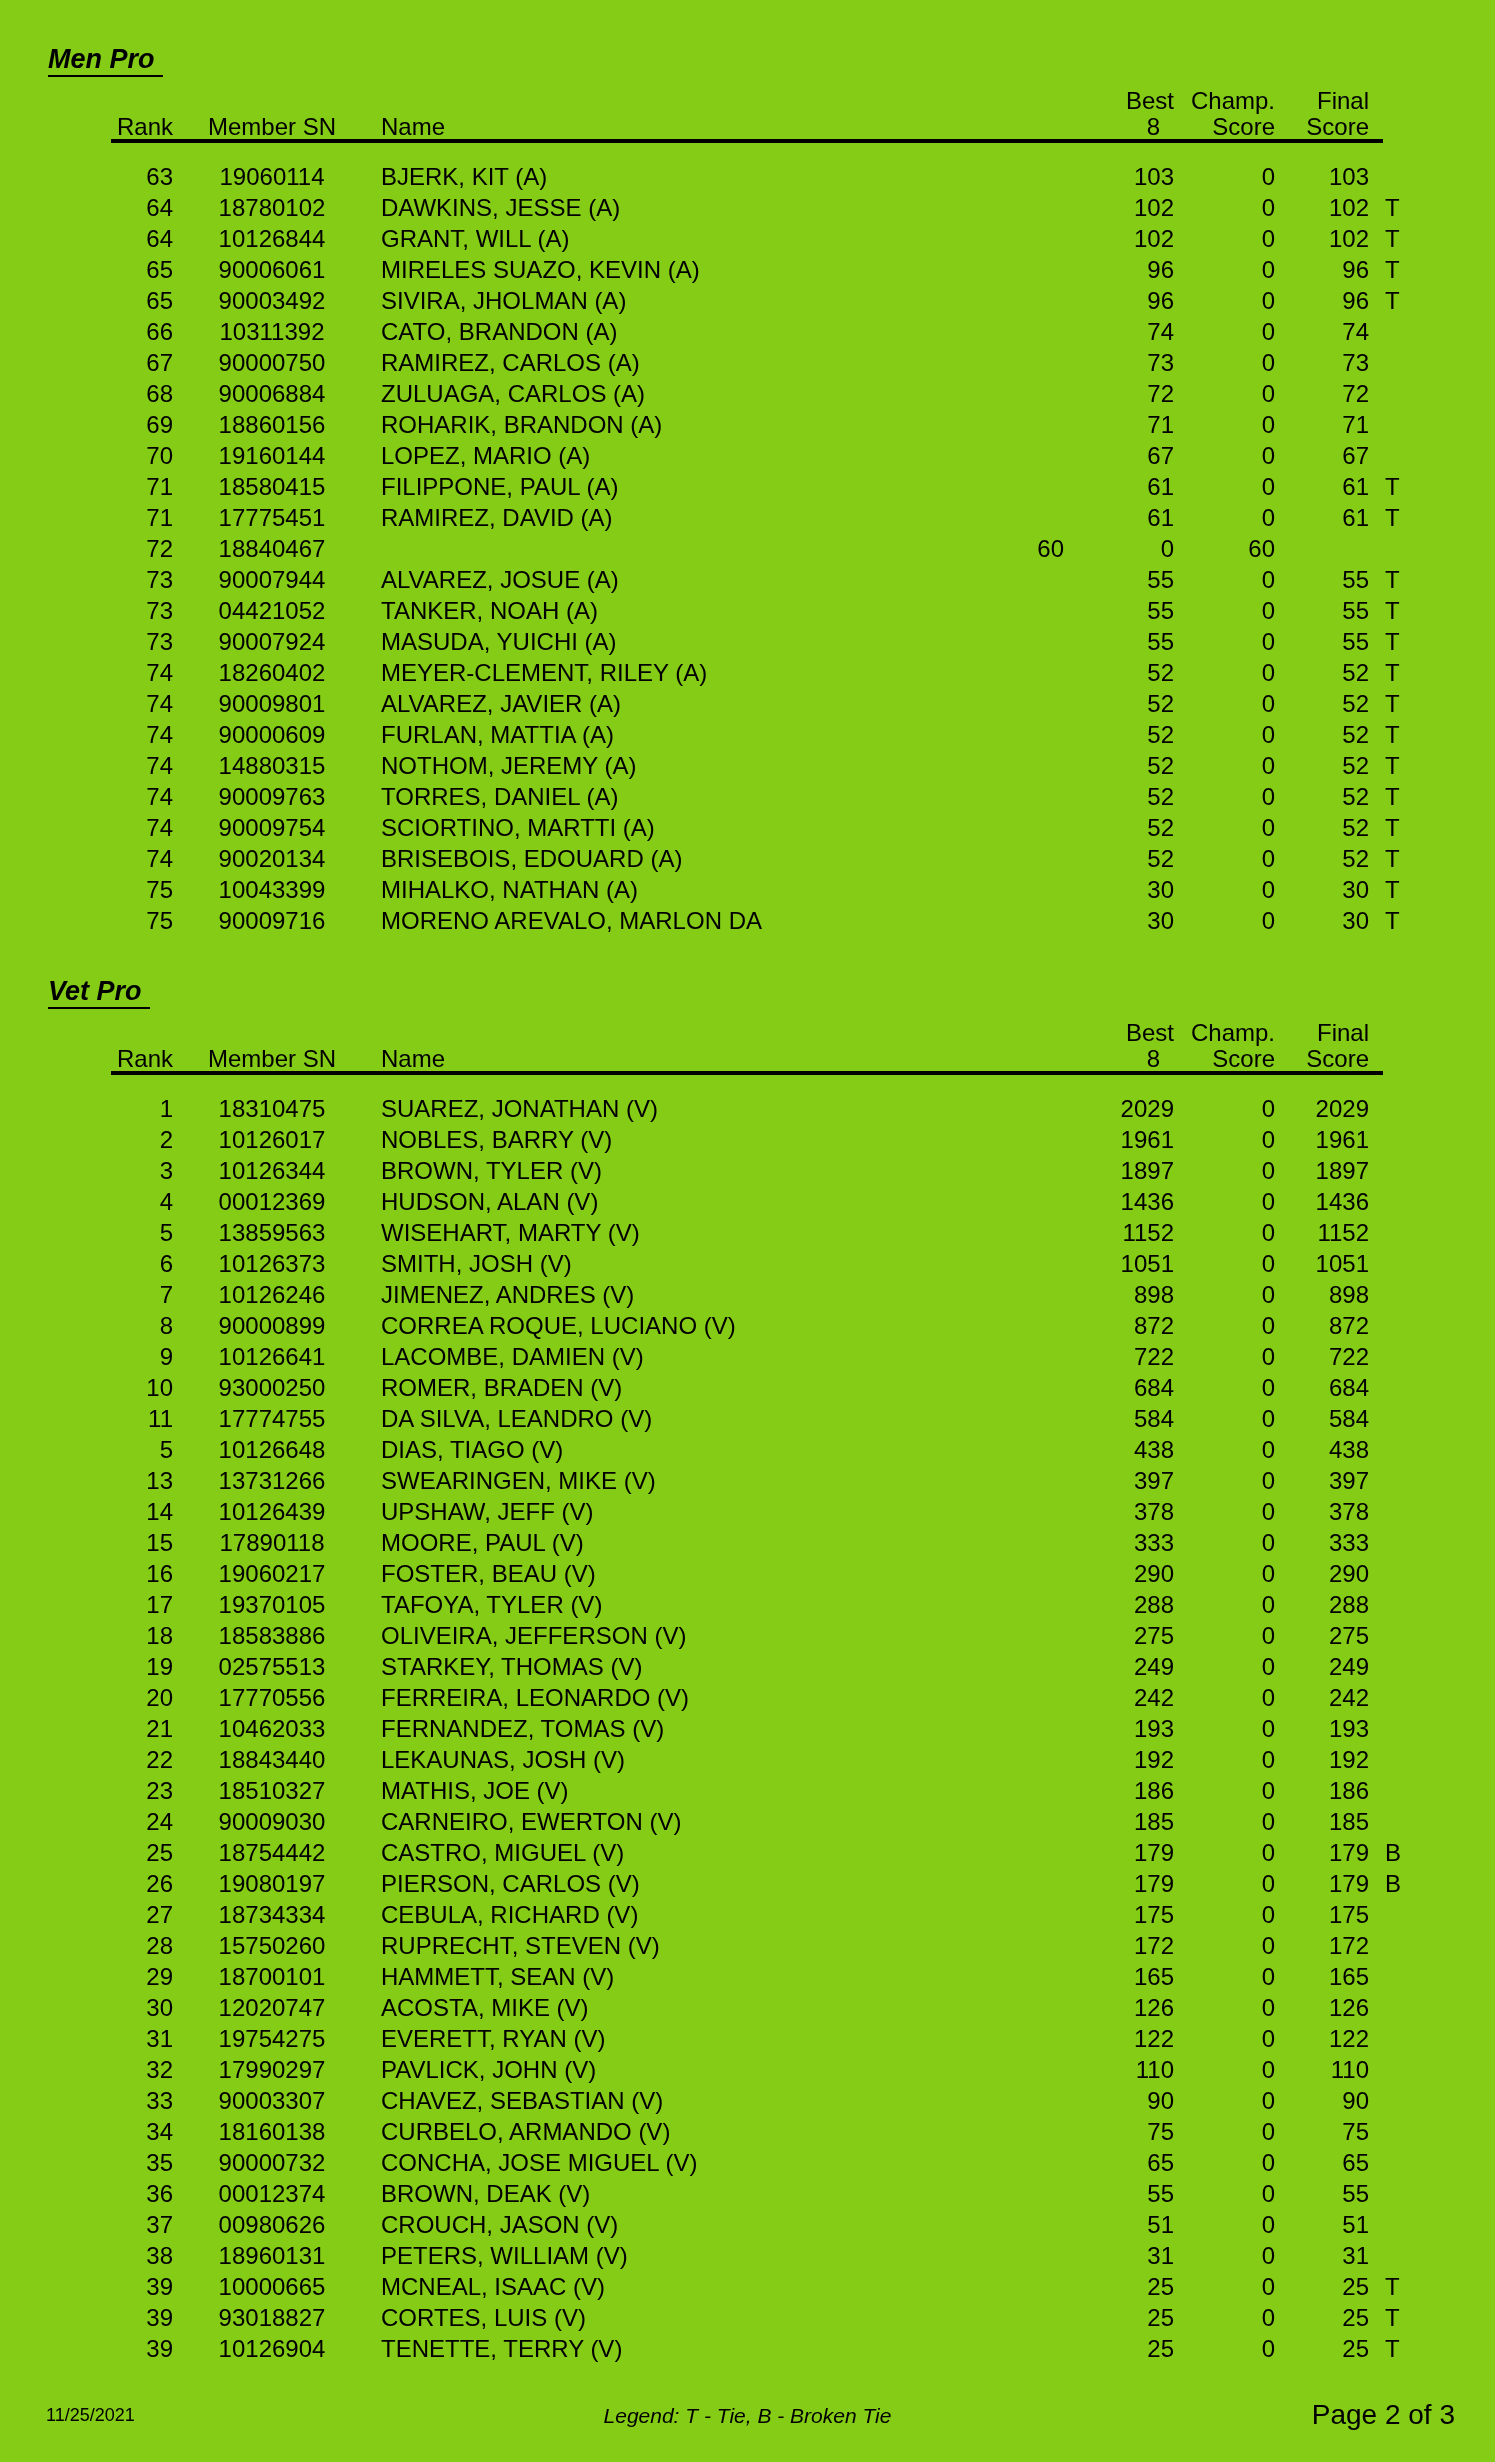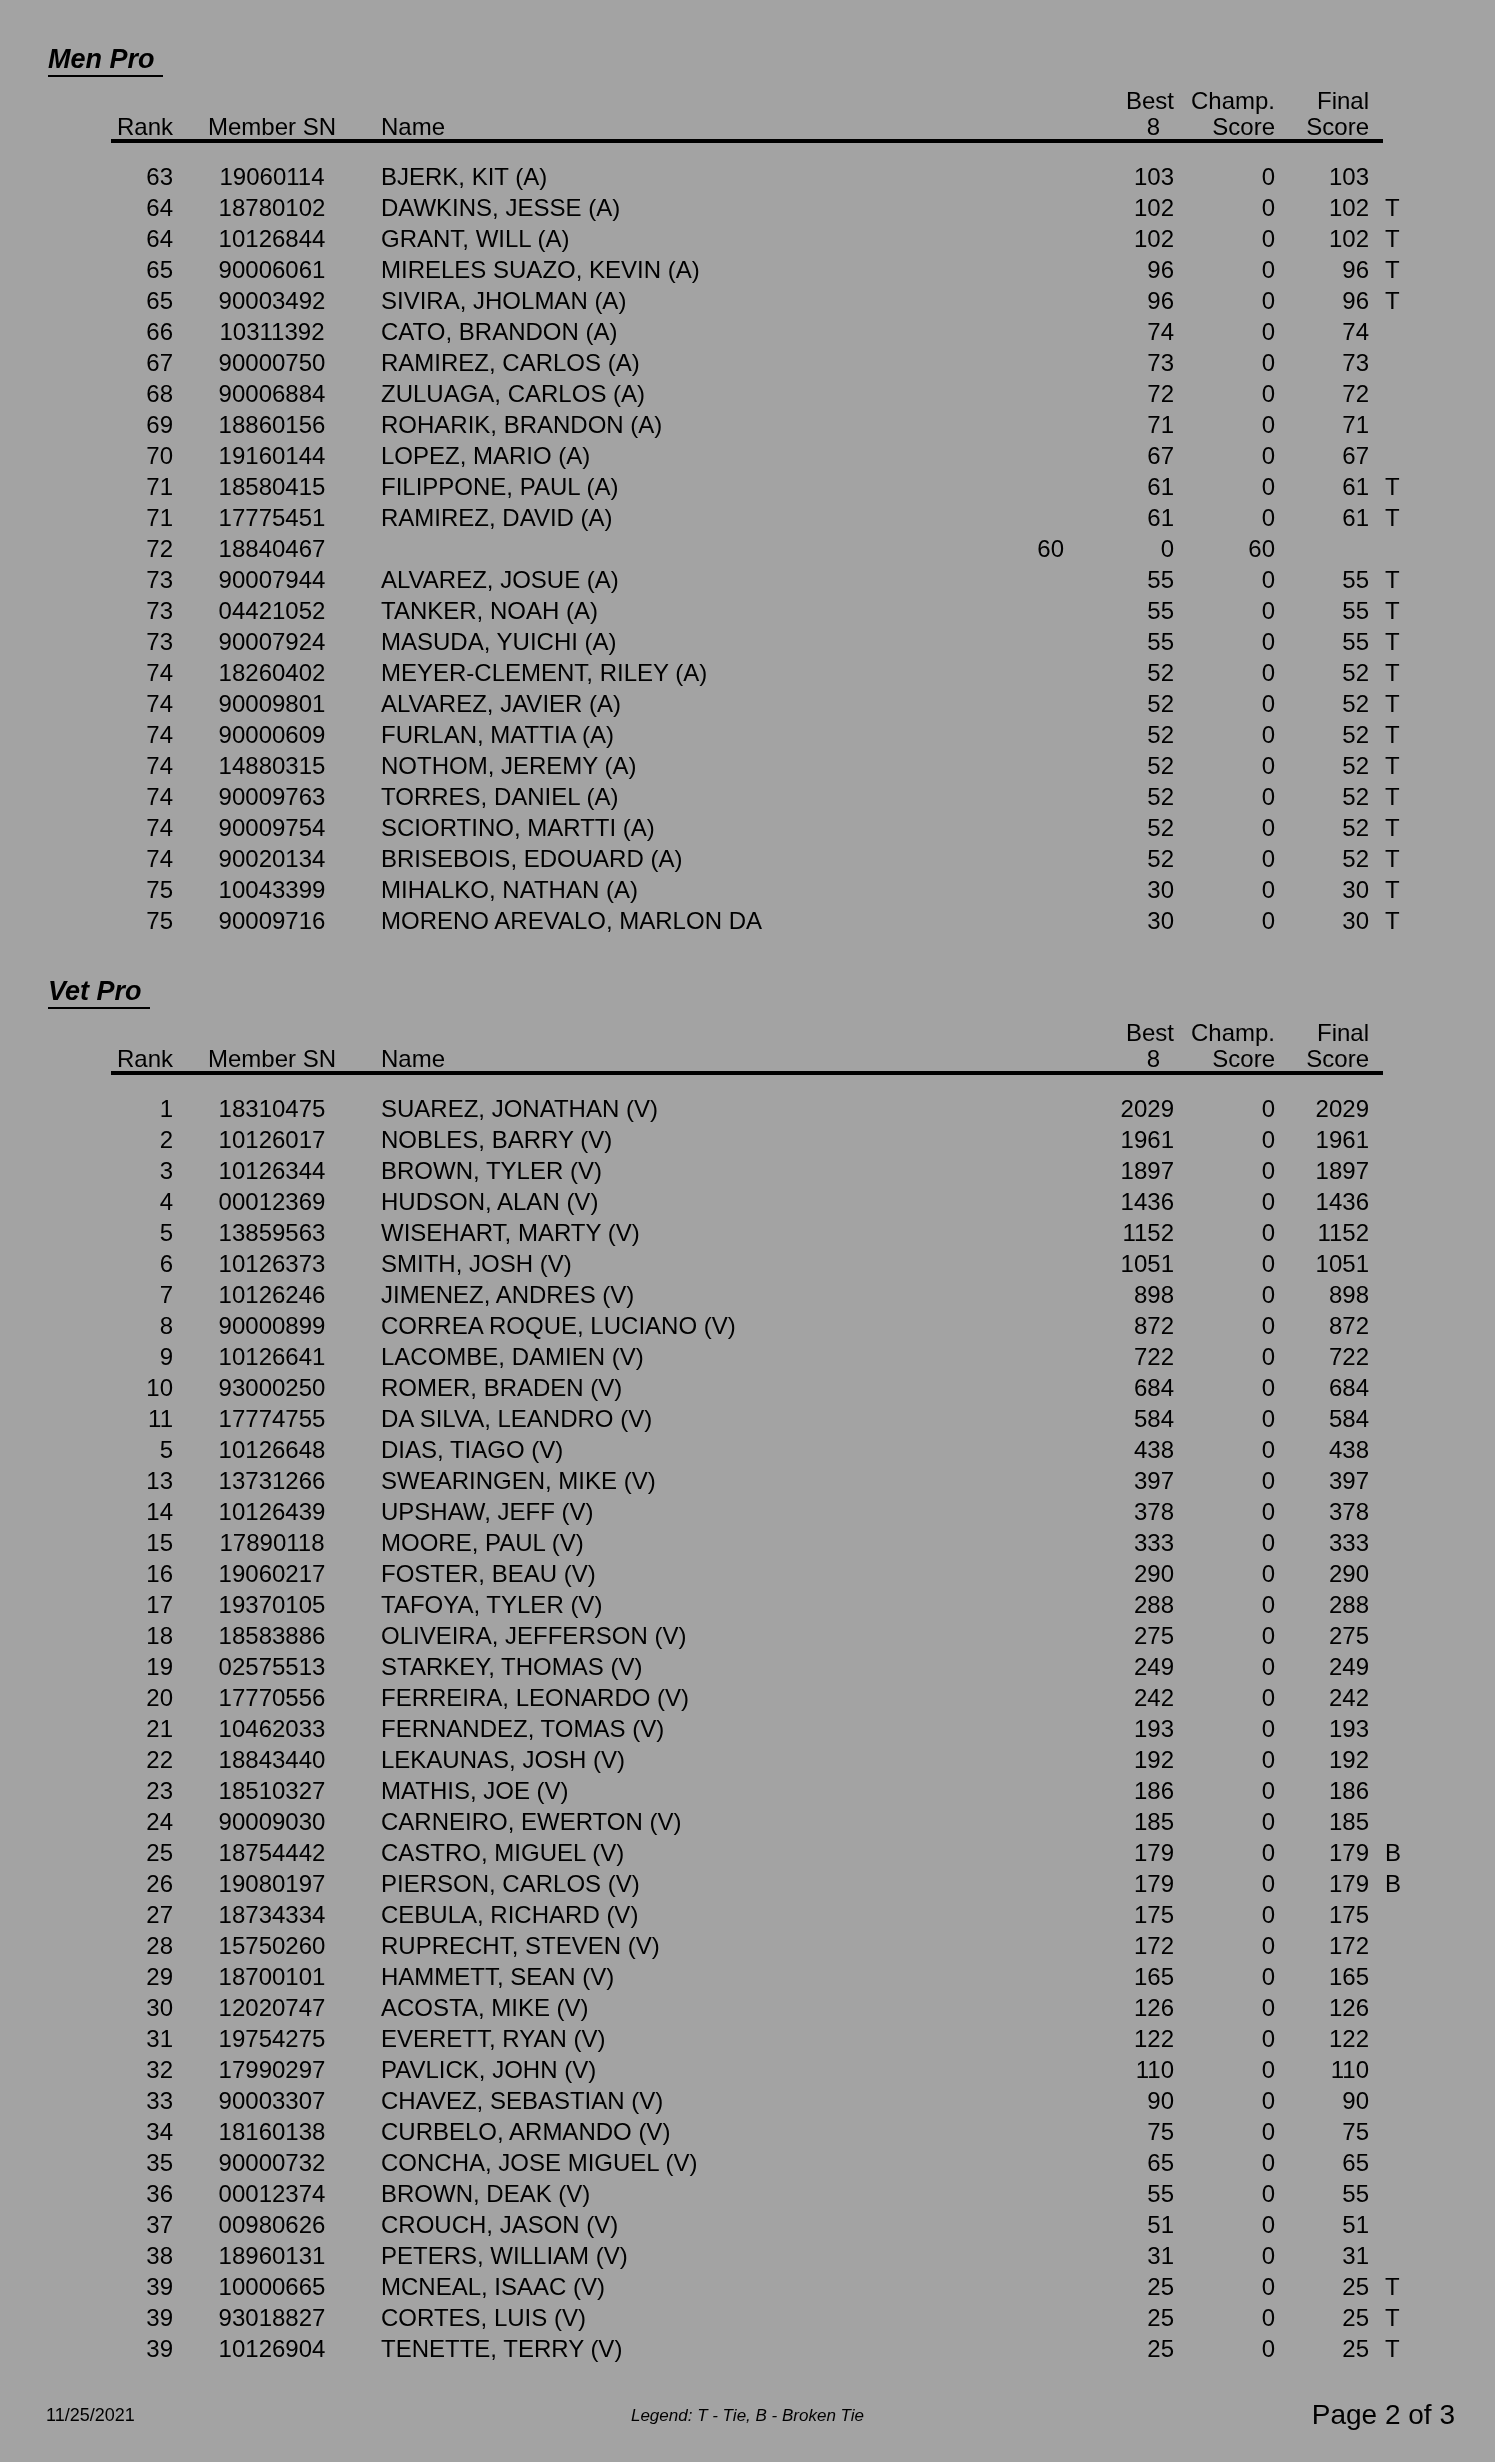--- a/index.html
+++ b/index.html
@@ -1,17 +1,17 @@
 <!DOCTYPE html>
 <html style="font-size:14px"><head>
 <meta charset="utf-8">
 <style>
   html,body { margin:0; padding:0; background:#e8e8e8; }
   .page {
-    position:relative; width:1495px; height:2462px; background:#a3a3a3;
+    position:relative; width:1495px; height:2462px; background:#84cc16;
     font-family:"Liberation Sans", sans-serif; color:#000; overflow:hidden;
   }
   .section { position:absolute; left:0; width:1495px; }
   #men-pro-section { top:51px; }
   #vet-pro-section { top:983px; }
   .section-title {
     position:absolute; left:48px; top:-5.3px;
     font-size:27px; line-height:27px; font-weight:bold; font-style:italic;
     border-bottom:2.6px solid #000; padding:0 8.8px 2.6px 0; white-space:nowrap;
   }
@@ -30,21 +30,21 @@
   .c-best8, .c-champ, .c-final { text-align:right; }
   .h8 { padding-right:14px; }
   .c-flag  { text-align:left; padding-left:16px; }
   .rule { height:4.4px; background:#000; width:1272px; margin-top:0; }
   .rows { margin-top:18px; }
   .footer-date {
     position:absolute; left:46px; top:2402px; font-size:18px; line-height:26px;
   }
   .footer-legend {
     position:absolute; left:0; top:2403px; width:1495px; text-align:center;
-    font-size:17px; line-height:26px; font-style:italic;
+    font-size:21px; line-height:26px; font-style:italic;
   }
   .footer-page {
     position:absolute; right:40px; top:2402px; font-size:28px; line-height:26px;
   }
 </style>
 </head>
 <body>
 
 <div class="page">
 

